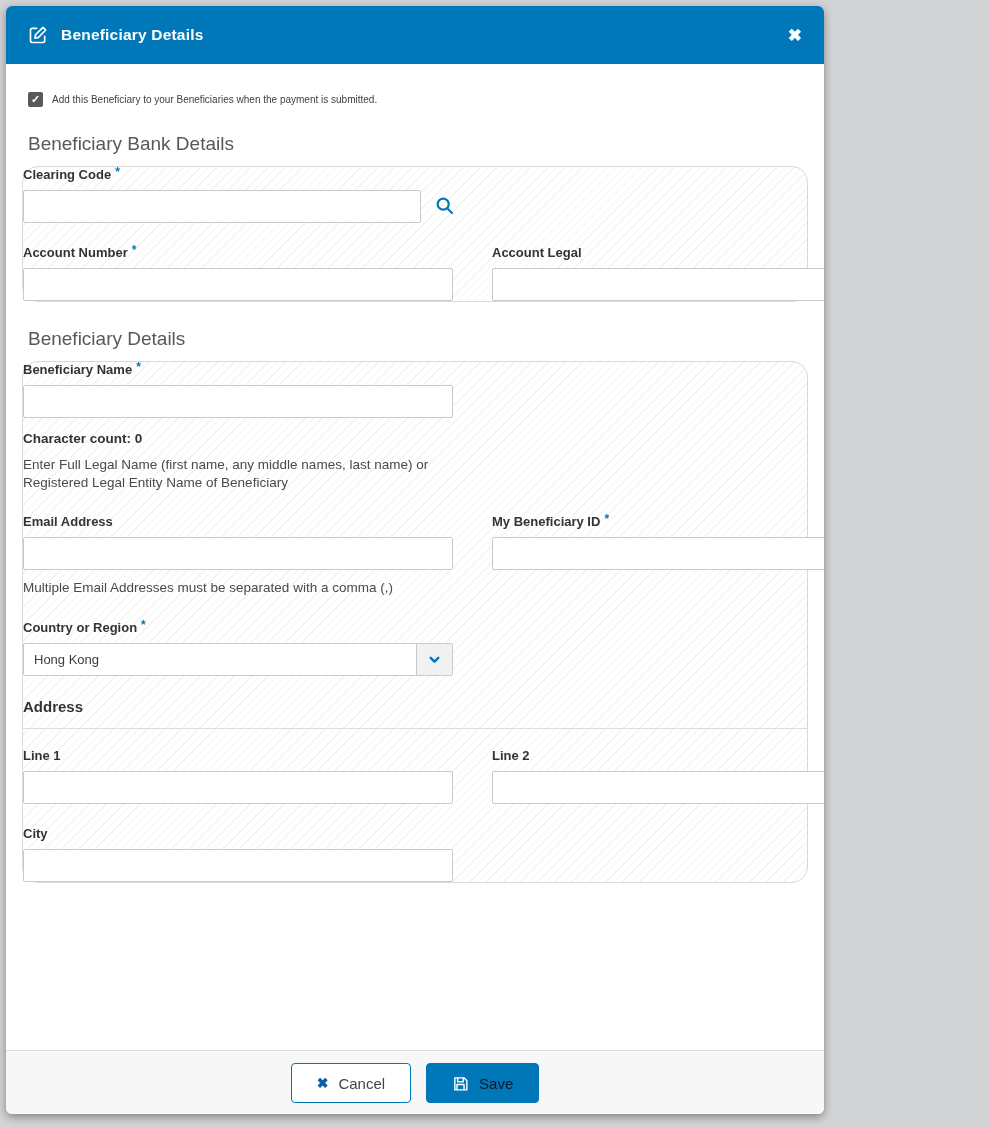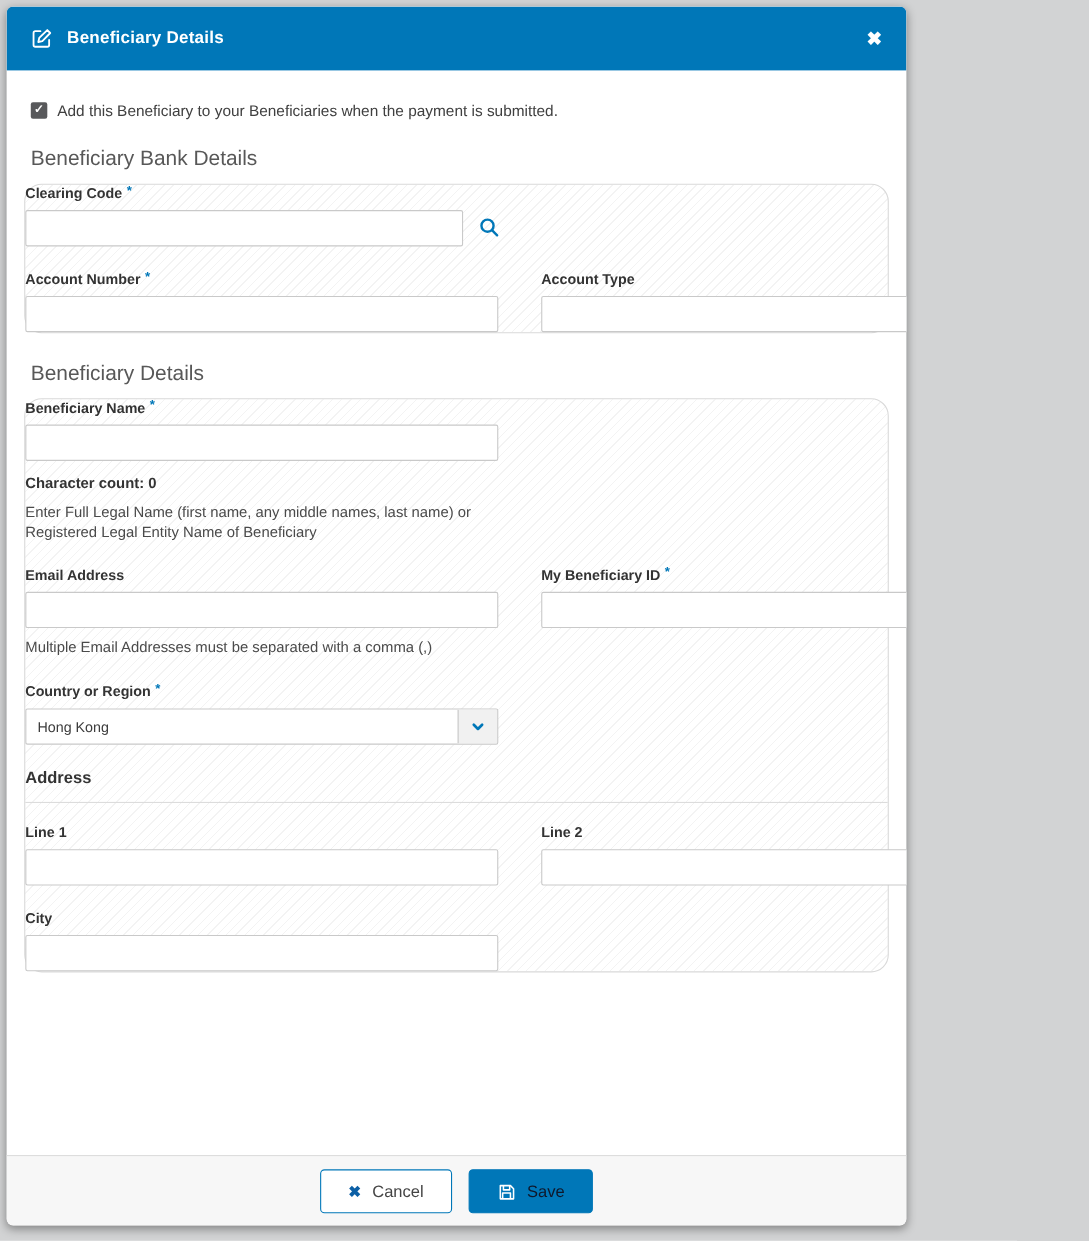--- a/index.html
+++ b/index.html
@@ -61,21 +61,21 @@
     background: #58595b;
     border-radius: 2px;
     color: #fff;
     font-size: 11px;
     font-weight: bold;
     line-height: 15px;
     text-align: center;
     cursor: pointer;
     flex: 0 0 15px;
   }
-  .checkbox-label { font-size: 14px; color: #404040; }
+  .checkbox-label { font-size: 10px; color: #404040; }
   .section-heading {
     font-size: 19px;
     font-weight: 400;
     color: #585858;
     margin: 26px 6px 11px;
   }
   .panel {
     border: 1px solid #d9d9d9;
     border-radius: 16px;
     background-color: #fff;
@@ -240,21 +240,21 @@
           </button>
         </div>
       </div>
 
       <div class="row">
         <div class="col">
           <label class="form-label"><span>Account Number</span><span class="req">*</span></label>
           <input class="text-input" type="text" value="" style="">
         </div>
         <div class="col">
-          <label class="form-label">Account Type</label>
+          <label class="form-label">Account Legal</label>
           <div class="select">
             <span class="select-value"></span>
             <span class="select-caret">
               <svg width="13" height="13" viewBox="0 0 24 24" fill="none" stroke="#0077b8" stroke-width="4.5" stroke-linecap="round" stroke-linejoin="round">
                   <path d="M5 9l7 7 7-7"></path>
                 </svg>
             </span>
           </div>
         </div>
       </div>

